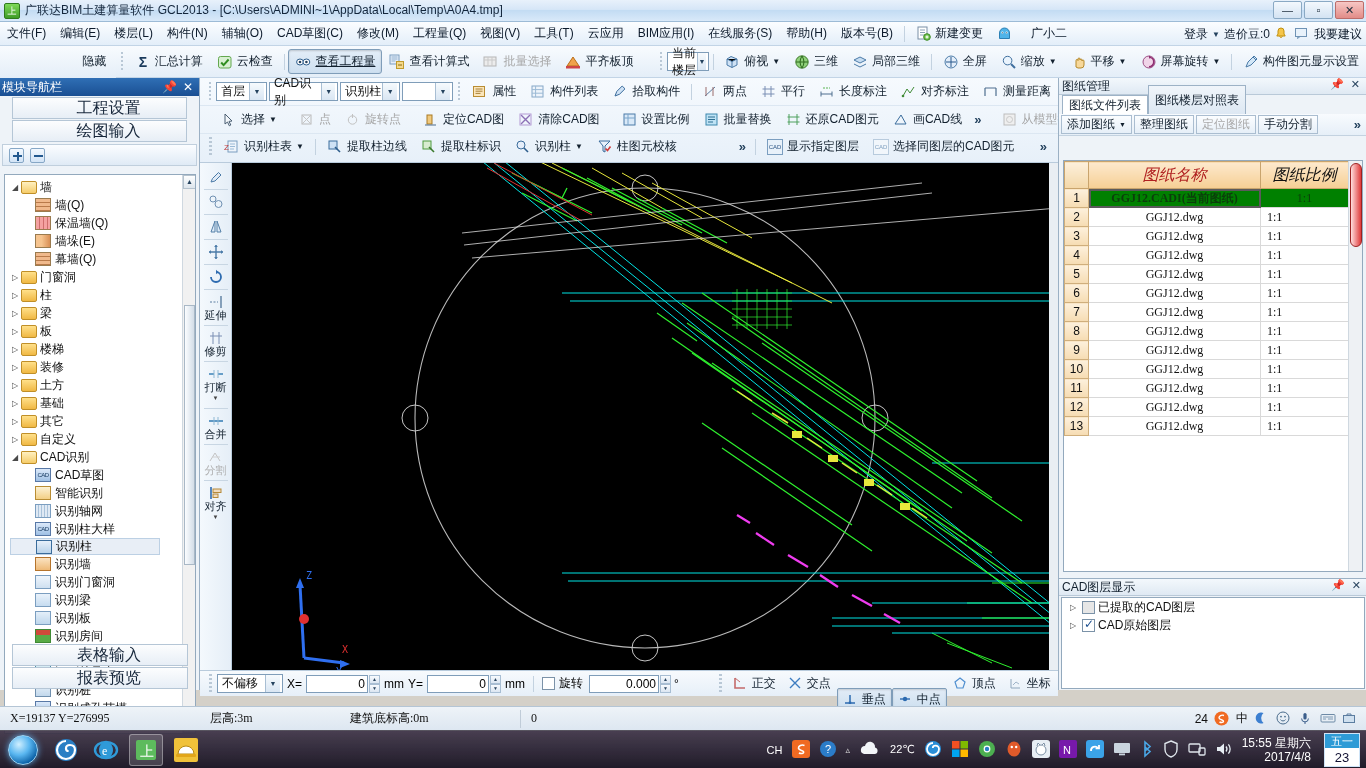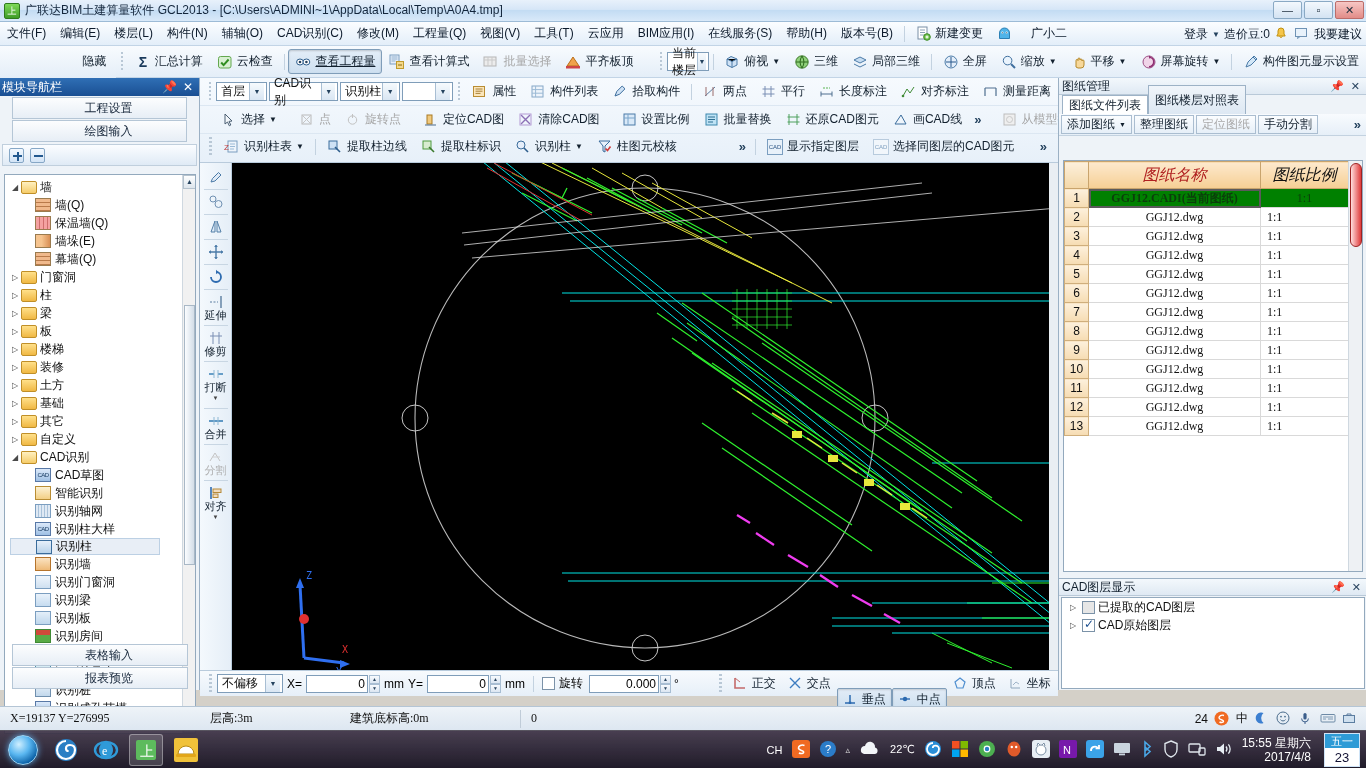--- a/index.html
+++ b/index.html
@@ -89,21 +89,21 @@
   .navpanel{ position:absolute;left:0;top:78px;width:200px;height:612px;
     background:#eef3f8;border-right:1px solid #9bb0c4;}
   .navhdr{
     height:18px;background:linear-gradient(to bottom,#2f6fb5,#1a4f93);
     display:flex;align-items:center;color:#fff;font-size:12px;padding:0 2px;
   }
   .navhdr .sp{margin-left:auto;display:flex;gap:6px;padding-right:4px;}
   .navbtn{
     height:22px;margin:1px 12px;border:1px solid #b5c6d6;
     background:linear-gradient(to bottom,#fcfdfe,#e7eef6);
-    display:flex;align-items:center;justify-content:center;font-size:12px;color:#16263a;padding-left:18px;
+    display:flex;align-items:center;justify-content:center;font-size:16px;color:#16263a;padding-left:18px;
   }
   .pmbar{ height:22px;margin:2px; border:1px solid #c0cfdd;
     background:linear-gradient(to bottom,#fbfdff,#dfeaf5);display:flex;align-items:center;gap:6px;padding:0 6px;}
   .sqbtn{ width:15px;height:15px;border:1px solid #86a7c6;border-radius:2px;
     background:linear-gradient(to bottom,#f3f9ff,#d3e4f6);position:relative;}
   .sqbtn:before{ content:""; position:absolute;left:3px;top:6px;width:9px;height:2px;background:#23598f;}
   .sqbtn.plus:after{ content:""; position:absolute;left:6.5px;top:3px;width:2px;height:9px;background:#23598f;}
   .treebox{
     position:absolute;left:4px;top:96px;width:192px;height:560px;
     background:#fff;border:1px solid #93a9bd;overflow:hidden;
@@ -145,21 +145,21 @@
   .vsep{width:24px;height:1px;background:#c8d6e3;margin:2px 0;}
   .canvas{
     position:absolute;left:232px;top:163px;width:826px;height:507px;background:#000;overflow:hidden;
   }
   .canvas-sb-v{ position:absolute; left:1049px; top:163px; width:9px;height:507px;background:#e9eef3;}
 
   
   .rdock{ position:absolute;left:1058px;top:78px;width:308px;height:612px;background:#eef3f8;
     border-left:1px solid #9bb0c4;}
   .dockhdr{ height:17px;background:linear-gradient(to bottom,#f3f8fc,#dfe9f3);
-    border-bottom:1px solid #b9c9d8;display:flex;align-items:center;font-size:12px;color:#12202e;padding:0 3px;gap:38px;}
+    border-bottom:1px solid #b9c9d8;display:flex;align-items:flex-start;font-size:12px;color:#12202e;padding:0 3px;gap:38px;}
   .dockhdr .sp{margin-left:auto;display:flex;gap:7px;padding-right:3px;font-size:11px;color:#2a4560;}
   .tabs{ height:19px;display:flex;align-items:flex-end;padding-left:3px;background:#eef3f8;}
   .tab{ height:29px;padding:0 6px;border:1px solid #9db2c6;border-bottom:none;font-size:12px;
     background:linear-gradient(to bottom,#f0f5fa,#dde8f3);display:flex;align-items:center;color:#12202e;}
   .tab.active{ background:#fff;height:19px;}
   .dtoolbar{ height:22px;display:flex;align-items:center;background:linear-gradient(to bottom,#f8fbfe,#e6eff8);
     border-bottom:1px solid #c3d2e0;padding-left:2px;}
   .dbtn{ height:19px;padding:0 5px;border:1px solid #aabdd0;margin-right:2px;font-size:12px;
     background:linear-gradient(to bottom,#fbfdff,#e6eff8);display:flex;align-items:center;color:#12202e;}
   .dbtn.dis{color:#a9a9a9;}
@@ -246,21 +246,21 @@
       <div class="winbtn close">✕</div>
     </div>
   </div>
 
   <div class="menubar">
     <div class="menuitem">文件(F)</div>
     <div class="menuitem">编辑(E)</div>
     <div class="menuitem">楼层(L)</div>
     <div class="menuitem">构件(N)</div>
     <div class="menuitem">辅轴(O)</div>
-    <div class="menuitem">CAD识别(C)</div>
+    <div class="menuitem">CAD草图(C)</div>
     <div class="menuitem">修改(M)</div>
     <div class="menuitem">工程量(Q)</div>
     <div class="menuitem">视图(V)</div>
     <div class="menuitem">工具(T)</div>
     <div class="menuitem">云应用</div>
     <div class="menuitem">BIM应用(I)</div>
     <div class="menuitem">在线服务(S)</div>
     <div class="menuitem">帮助(H)</div>
     <div class="menuitem">版本号(B)</div>
     <div class="sepv"></div>

